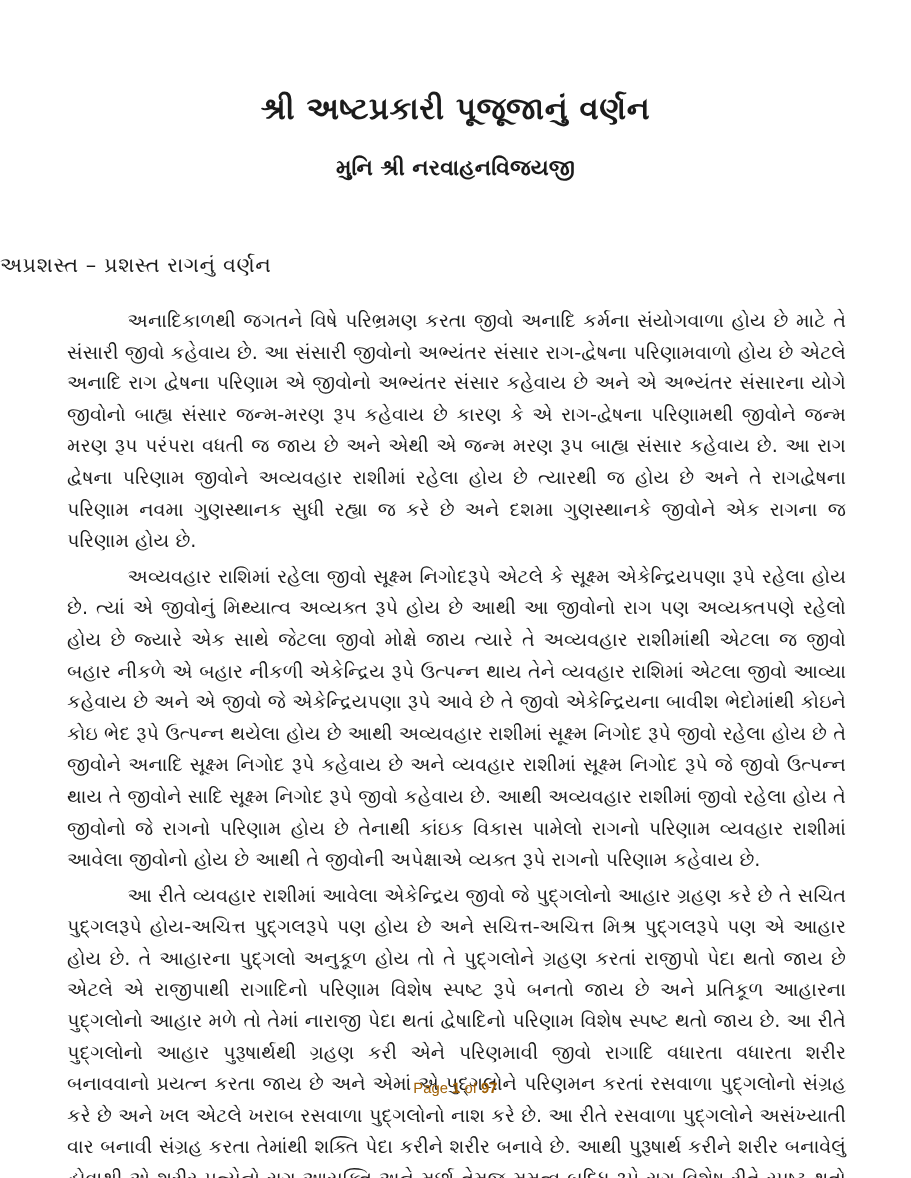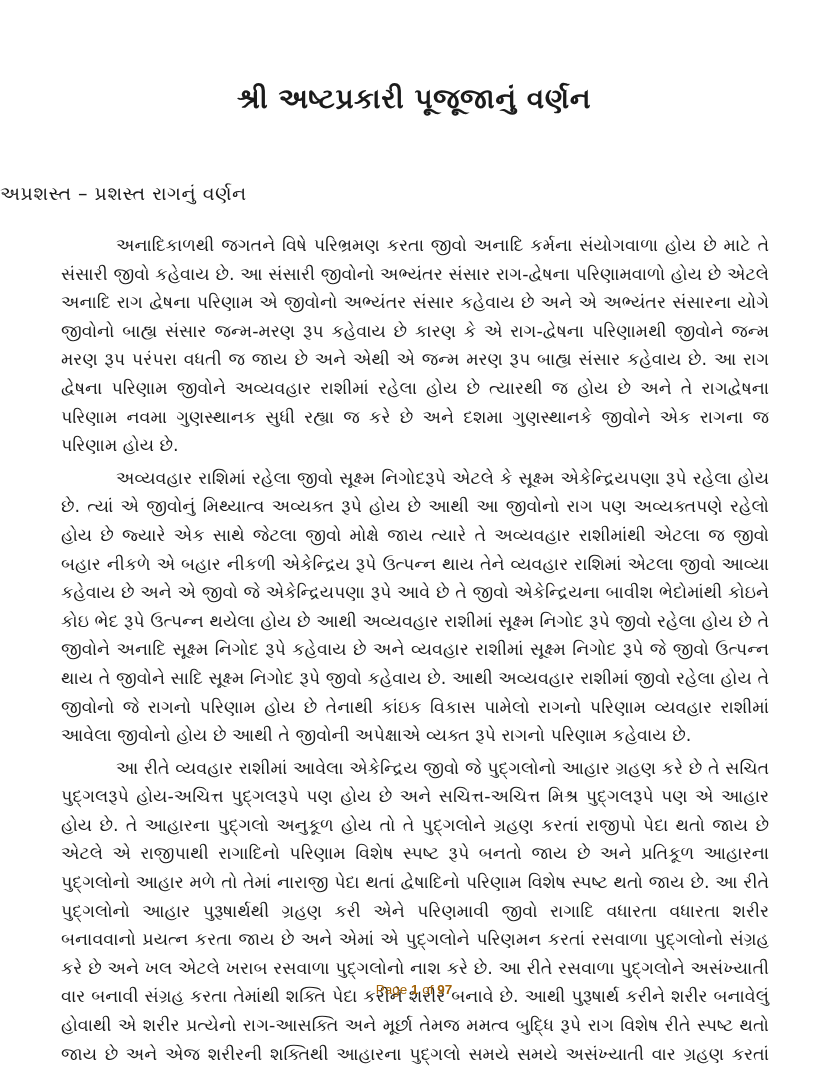--- a/index.html
+++ b/index.html
@@ -61,20 +61,21 @@
     font-weight: bold;
   }
 </style>
 </head>
 <body>
 
 <div class="page">
 
   <div class="doc-title">શ્રી અષ્ટપ્રકારી પૂજૂજાનું વર્ણન</div>
 
+  <div class="doc-author">મુનિ શ્રી નરવાહનવિજયજી</div>
 
   <div class="section-heading">અપ્રશસ્ત – પ્રશસ્ત રાગનું વર્ણન</div>
 
   <div class="body-text">
     <p>અનાદિકાળથી જગતને વિષે પરિભ્રમણ કરતા જીવો અનાદિ કર્મના સંયોગવાળા હોય છે માટે તે સંસારી જીવો કહેવાય છે. આ સંસારી જીવોનો અભ્યંતર સંસાર રાગ-દ્વેષના પરિણામવાળો હોય છે એટલે અનાદિ રાગ દ્વેષના પરિણામ એ જીવોનો અભ્યંતર સંસાર કહેવાય છે અને એ અભ્યંતર સંસારના યોગે જીવોનો બાહ્ય સંસાર જન્મ-મરણ રૂપ કહેવાય છે કારણ કે એ રાગ-દ્વેષના પરિણામથી જીવોને જન્મ મરણ રૂપ પરંપરા વધતી જ જાય છે અને એથી એ જન્મ મરણ રૂપ બાહ્ય સંસાર કહેવાય છે. આ રાગ દ્વેષના પરિણામ જીવોને અવ્યવહાર રાશીમાં રહેલા હોય છે ત્યારથી જ હોય છે અને તે રાગદ્વેષના પરિણામ નવમા ગુણસ્થાનક સુધી રહ્યા જ કરે છે અને દશમા ગુણસ્થાનકે જીવોને એક રાગના જ પરિણામ હોય છે.</p>
     <p>અવ્યવહાર રાશિમાં રહેલા જીવો સૂક્ષ્મ નિગોદરૂપે એટલે કે સૂક્ષ્મ એકેન્દ્રિયપણા રૂપે રહેલા હોય છે. ત્યાં એ જીવોનું મિથ્યાત્વ અવ્યક્ત રૂપે હોય છે આથી આ જીવોનો રાગ પણ અવ્યક્તપણે રહેલો હોય છે જ્યારે એક સાથે જેટલા જીવો મોક્ષે જાય ત્યારે તે અવ્યવહાર રાશીમાંથી એટલા જ જીવો બહાર નીકળે એ બહાર નીકળી એકેન્દ્રિય રૂપે ઉત્પન્ન થાય તેને વ્યવહાર રાશિમાં એટલા જીવો આવ્યા કહેવાય છે અને એ જીવો જે એકેન્દ્રિયપણા રૂપે આવે છે તે જીવો એકેન્દ્રિયના બાવીશ ભેદોમાંથી કોઇને કોઇ ભેદ રૂપે ઉત્પન્ન થયેલા હોય છે આથી અવ્યવહાર રાશીમાં સૂક્ષ્મ નિગોદ રૂપે જીવો રહેલા હોય છે તે જીવોને અનાદિ સૂક્ષ્મ નિગોદ રૂપે કહેવાય છે અને વ્યવહાર રાશીમાં સૂક્ષ્મ નિગોદ રૂપે જે જીવો ઉત્પન્ન થાય તે જીવોને સાદિ સૂક્ષ્મ નિગોદ રૂપે જીવો કહેવાય છે. આથી અવ્યવહાર રાશીમાં જીવો રહેલા હોય તે જીવોનો જે રાગનો પરિણામ હોય છે તેનાથી કાંઇક વિકાસ પામેલો રાગનો પરિણામ વ્યવહાર રાશીમાં આવેલા જીવોનો હોય છે આથી તે જીવોની અપેક્ષાએ વ્યક્ત રૂપે રાગનો પરિણામ કહેવાય છે.</p>
     <p>આ રીતે વ્યવહાર રાશીમાં આવેલા એકેન્દ્રિય જીવો જે પુદ્ગલોનો આહાર ગ્રહણ કરે છે તે સચિત પુદ્ગલરૂપે હોય-અચિત્ત પુદ્ગલરૂપે પણ હોય છે અને સચિત્ત-અચિત્ત મિશ્ર પુદ્ગલરૂપે પણ એ આહાર હોય છે. તે આહારના પુદ્ગલો અનુકૂળ હોય તો તે પુદ્ગલોને ગ્રહણ કરતાં રાજીપો પેદા થતો જાય છે એટલે એ રાજીપાથી રાગાદિનો પરિણામ વિશેષ સ્પષ્ટ રૂપે બનતો જાય છે અને પ્રતિકૂળ આહારના પુદ્ગલોનો આહાર મળે તો તેમાં નારાજી પેદા થતાં દ્વેષાદિનો પરિણામ વિશેષ સ્પષ્ટ થતો જાય છે. આ રીતે પુદ્ગલોનો આહાર પુરૂષાર્થથી ગ્રહણ કરી એને પરિણમાવી જીવો રાગાદિ વધારતા વધારતા શરીર બનાવવાનો પ્રયત્ન કરતા જાય છે અને એમાં એ પુદ્ગલોને પરિણમન કરતાં રસવાળા પુદ્ગલોનો સંગ્રહ કરે છે અને ખલ એટલે ખરાબ રસવાળા પુદ્ગલોનો નાશ કરે છે. આ રીતે રસવાળા પુદ્ગલોને અસંખ્યાતી વાર બનાવી સંગ્રહ કરતા તેમાંથી શક્તિ પેદા કરીને શરીર બનાવે છે. આથી પુરૂષાર્થ કરીને શરીર બનાવેલું હોવાથી એ શરીર પ્રત્યેનો રાગ-આસક્તિ અને મૂર્છા તેમજ મમત્વ બુદ્ધિ રૂપે રાગ વિશેષ રીતે સ્પષ્ટ થતો જાય છે અને એજ શરીરની શક્તિથી આહારના પુદ્ગલો સમયે સમયે અસંખ્યાતી વાર ગ્રહણ કરતાં કરતાં તેમાંથી</p>
   </div>
 
   <div class="page-footer">

